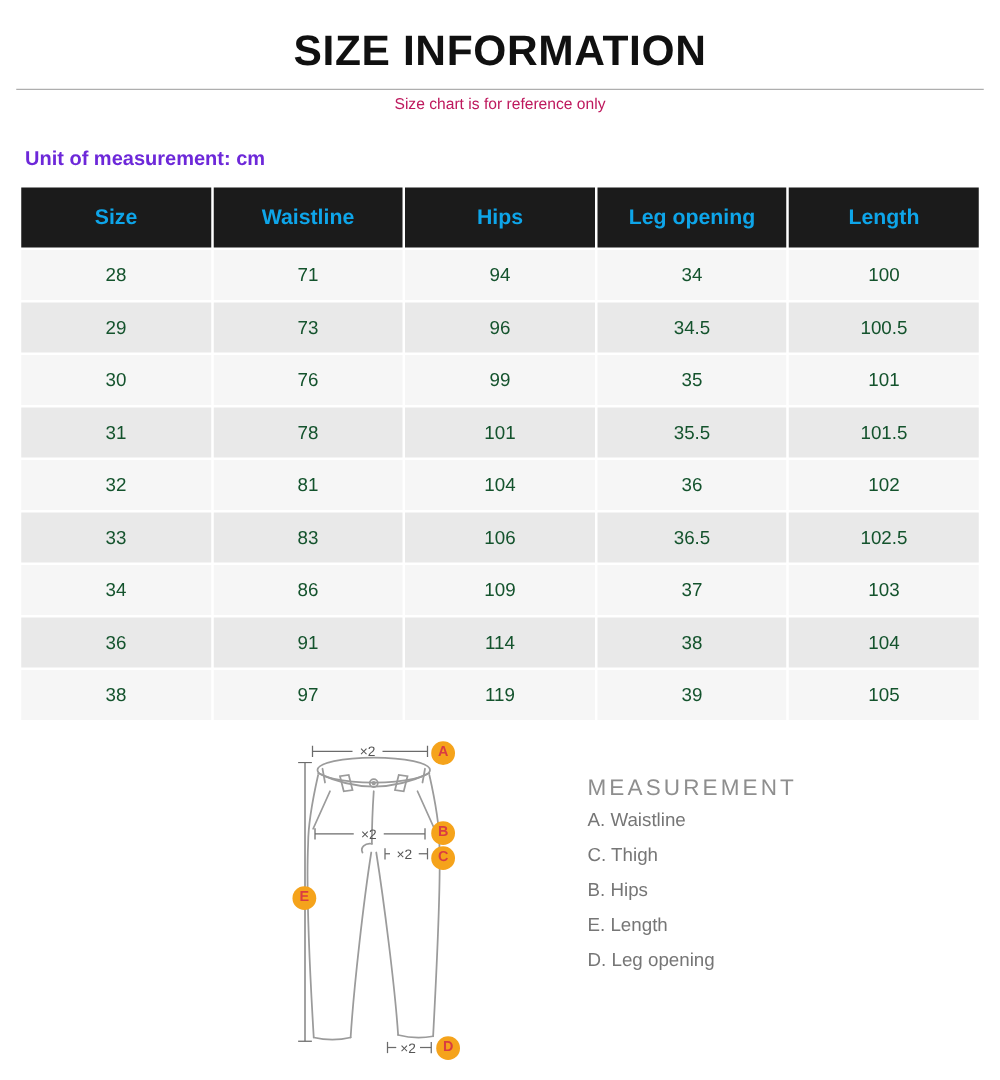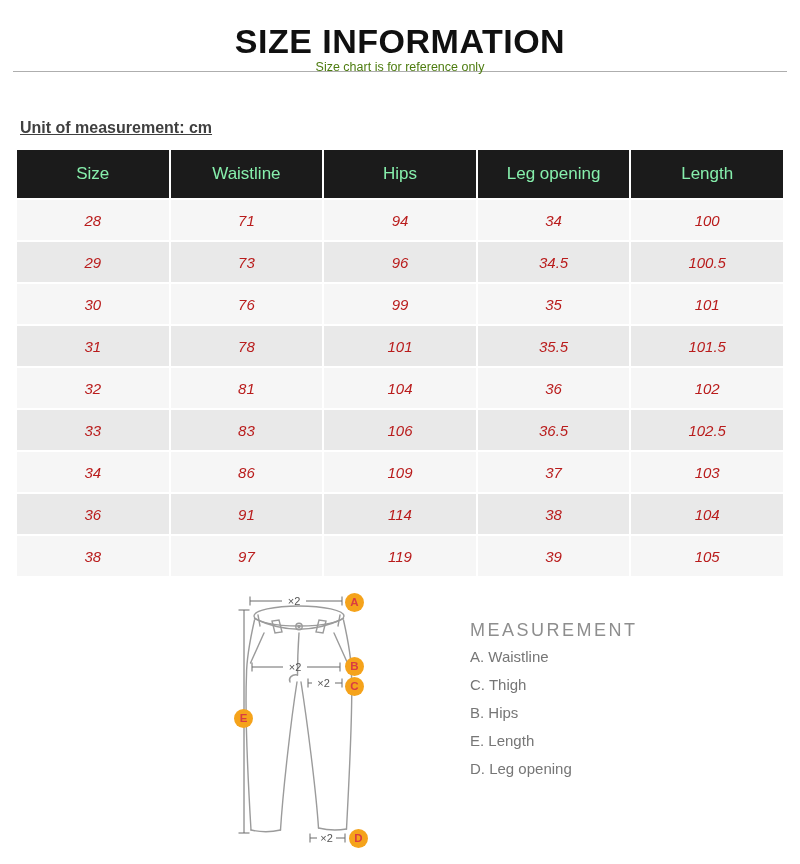--- a/index.html
+++ b/index.html
@@ -2,29 +2,29 @@
 <html><head>
 <meta charset="utf-8">
 <style>
   * { margin:0; padding:0; box-sizing:border-box; }
   body { background:#fff; font-family:"Liberation Sans", sans-serif; }
   .page { position:relative; width:800px; height:864px; background:#ffffff; overflow:hidden; }
 
   .title { position:absolute; top:22px; left:0; width:100%; text-align:center;
            font-size:34px; font-weight:700; color:#101010; letter-spacing:0.5px; }
   .divider { position:absolute; top:71px; left:13px; width:774px; border-top:1px solid #aeaeae; }
-  .subtitle { position:absolute; top:60px; left:0; width:100%; text-align:center;
-              font-size:12.5px; color:#4d7c0f; }
-  .unit-note { position:absolute; top:119px; left:20px; font-size:16px; font-weight:700; color:#404040;text-decoration:underline; }
+  .subtitle { position:absolute; top:76px; left:0; width:100%; text-align:center;
+              font-size:12.5px; color:#be185d; }
+  .unit-note { position:absolute; top:119px; left:20px; font-size:16px; font-weight:700; color:#6d28d9; }
 
   table.size-table { position:absolute; top:148px; left:15px; width:770px;
                      border-collapse:separate; border-spacing:2px; table-layout:fixed; }
-  table.size-table th { height:48px; background:#1b1b1b; color:#86efac;
-                        font-size:17px; font-weight:400; text-align:center; }
-  table.size-table td { height:40px; font-size:15px; color:#b91c1c; text-align:center;font-style:italic; }
+  table.size-table th { height:48px; background:#1b1b1b; color:#0ea5e9;
+                        font-size:17px; font-weight:700; text-align:center; }
+  table.size-table td { height:40px; font-size:15px; color:#14532d; text-align:center; }
   table.size-table tbody tr:nth-child(odd) td { background:#f6f6f6; }
   table.size-table tbody tr:nth-child(even) td { background:#e9e9e9; }
 
   .diagram-section { position:absolute; top:590px; left:0; width:800px; height:274px; }
   .pants-svg { position:absolute; left:180px; top:0; }
 
   .badge { position:absolute; width:19px; height:19px; border-radius:50%;
            background:#f5a31b; color:#d93c42; font-size:11.5px; font-weight:700;
            display:flex; align-items:center; justify-content:center; line-height:1; }
   .badge-a { left:345px; top:3px; }

